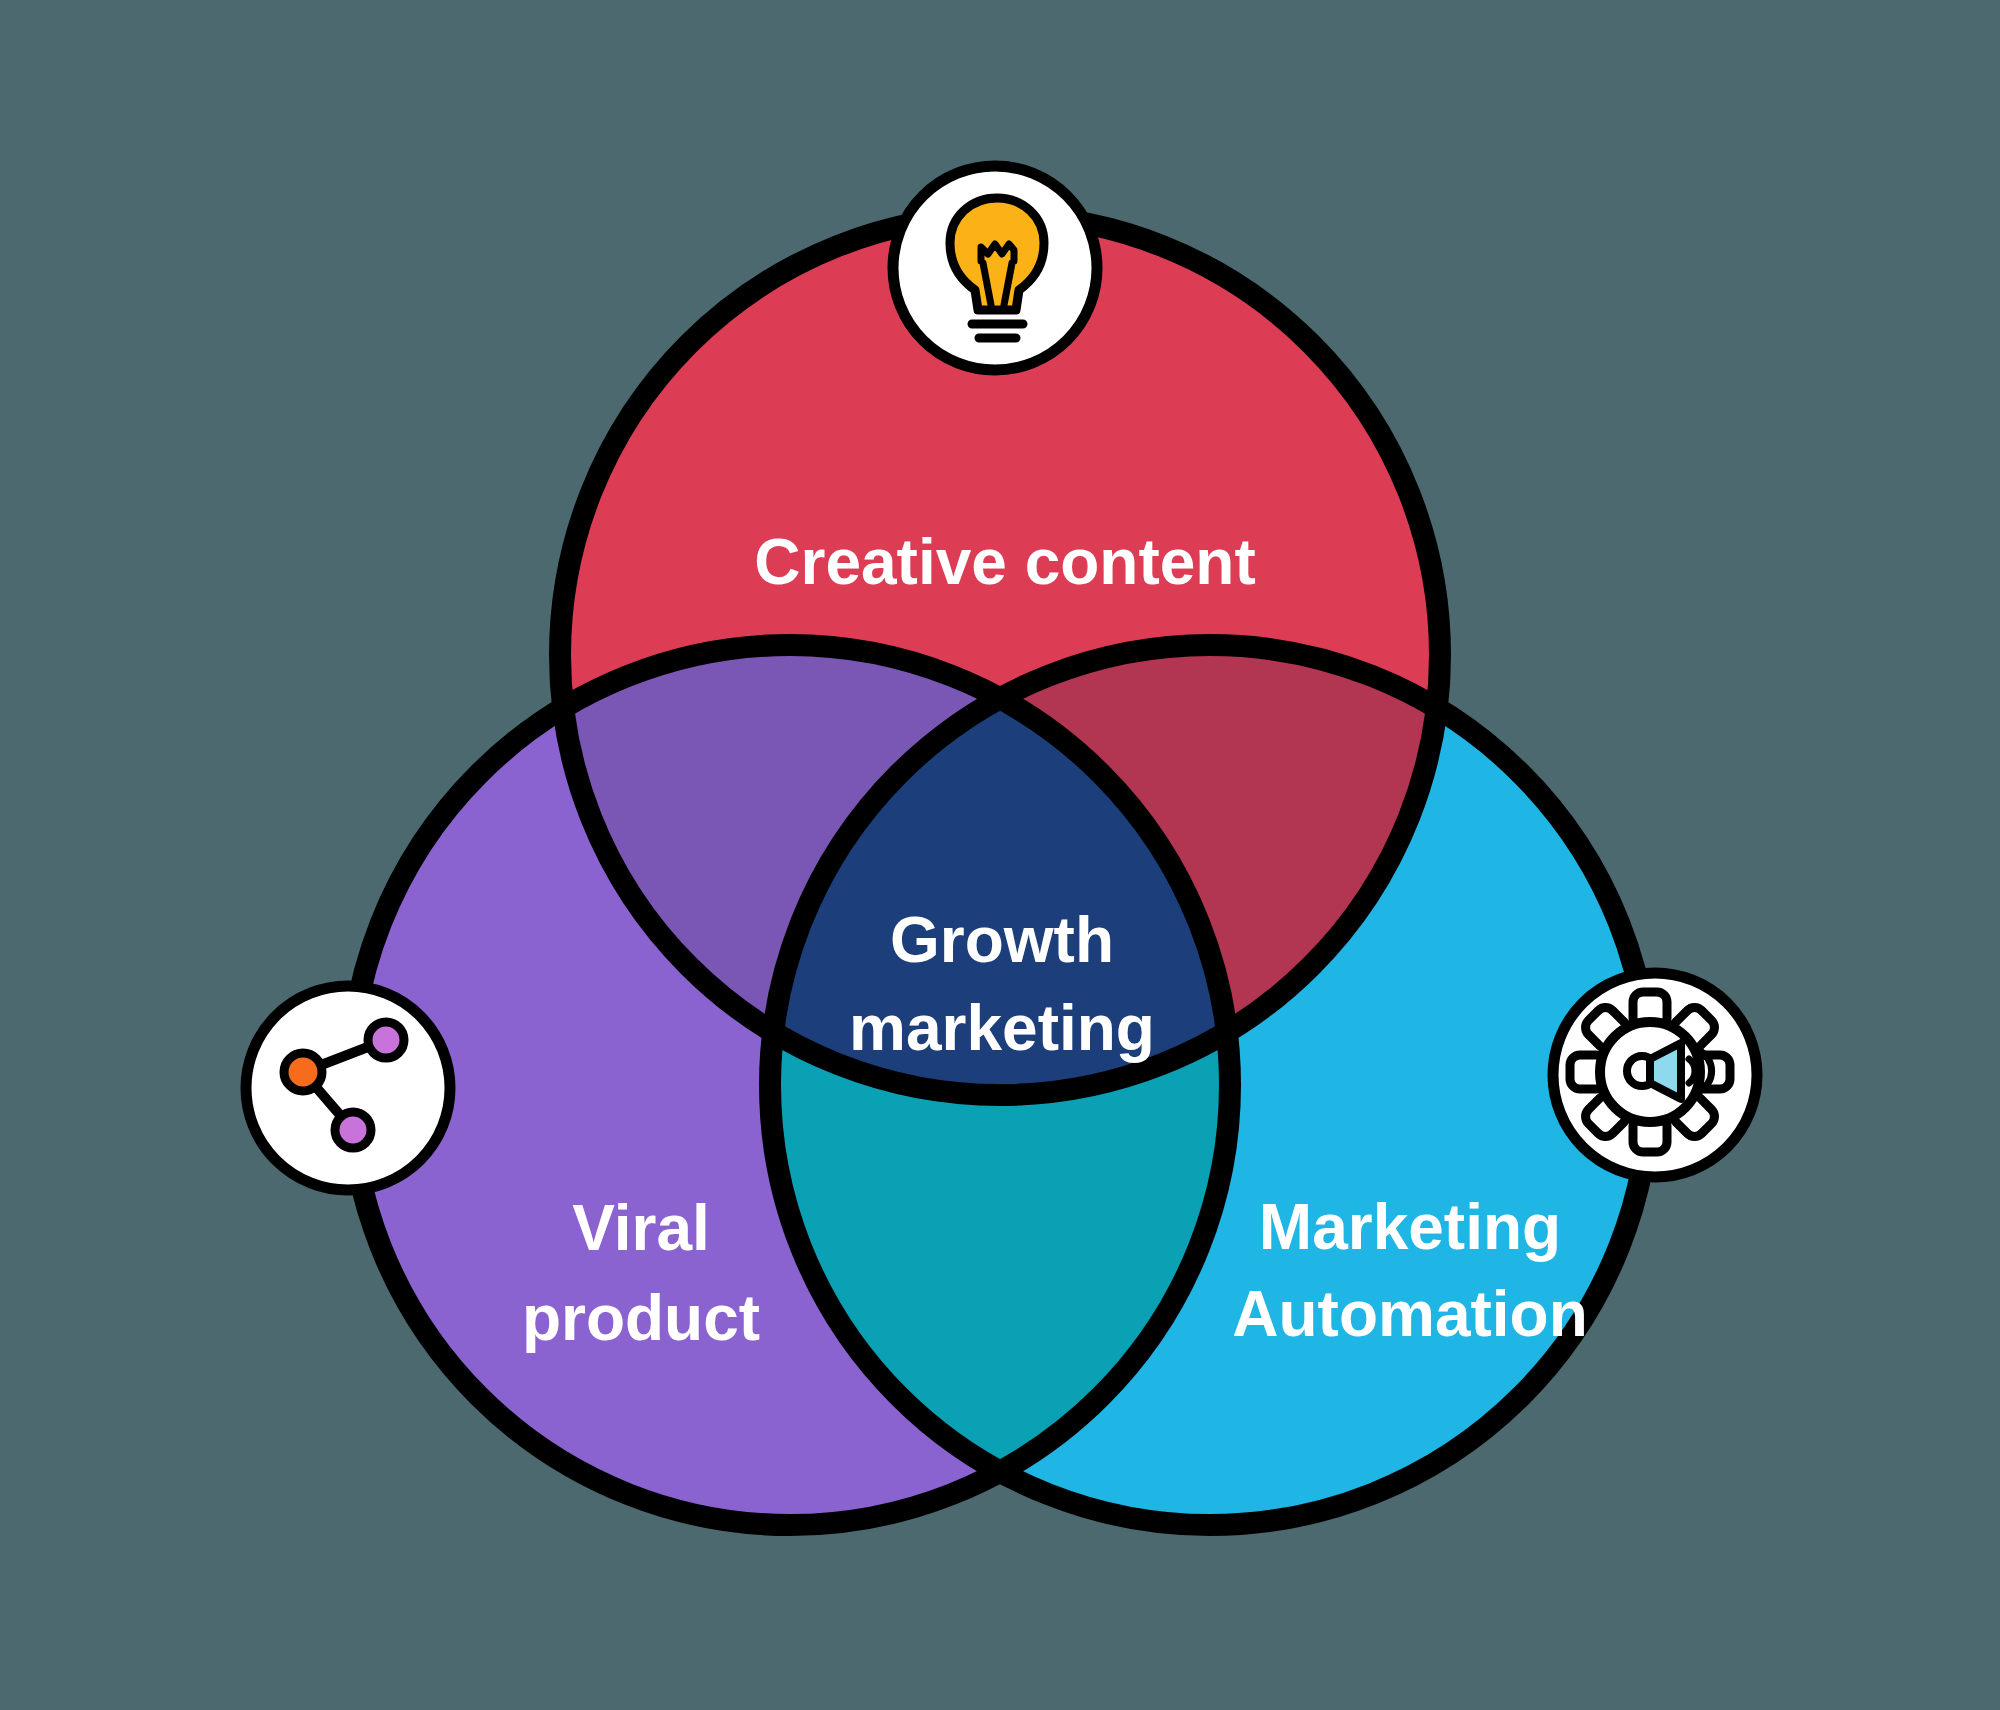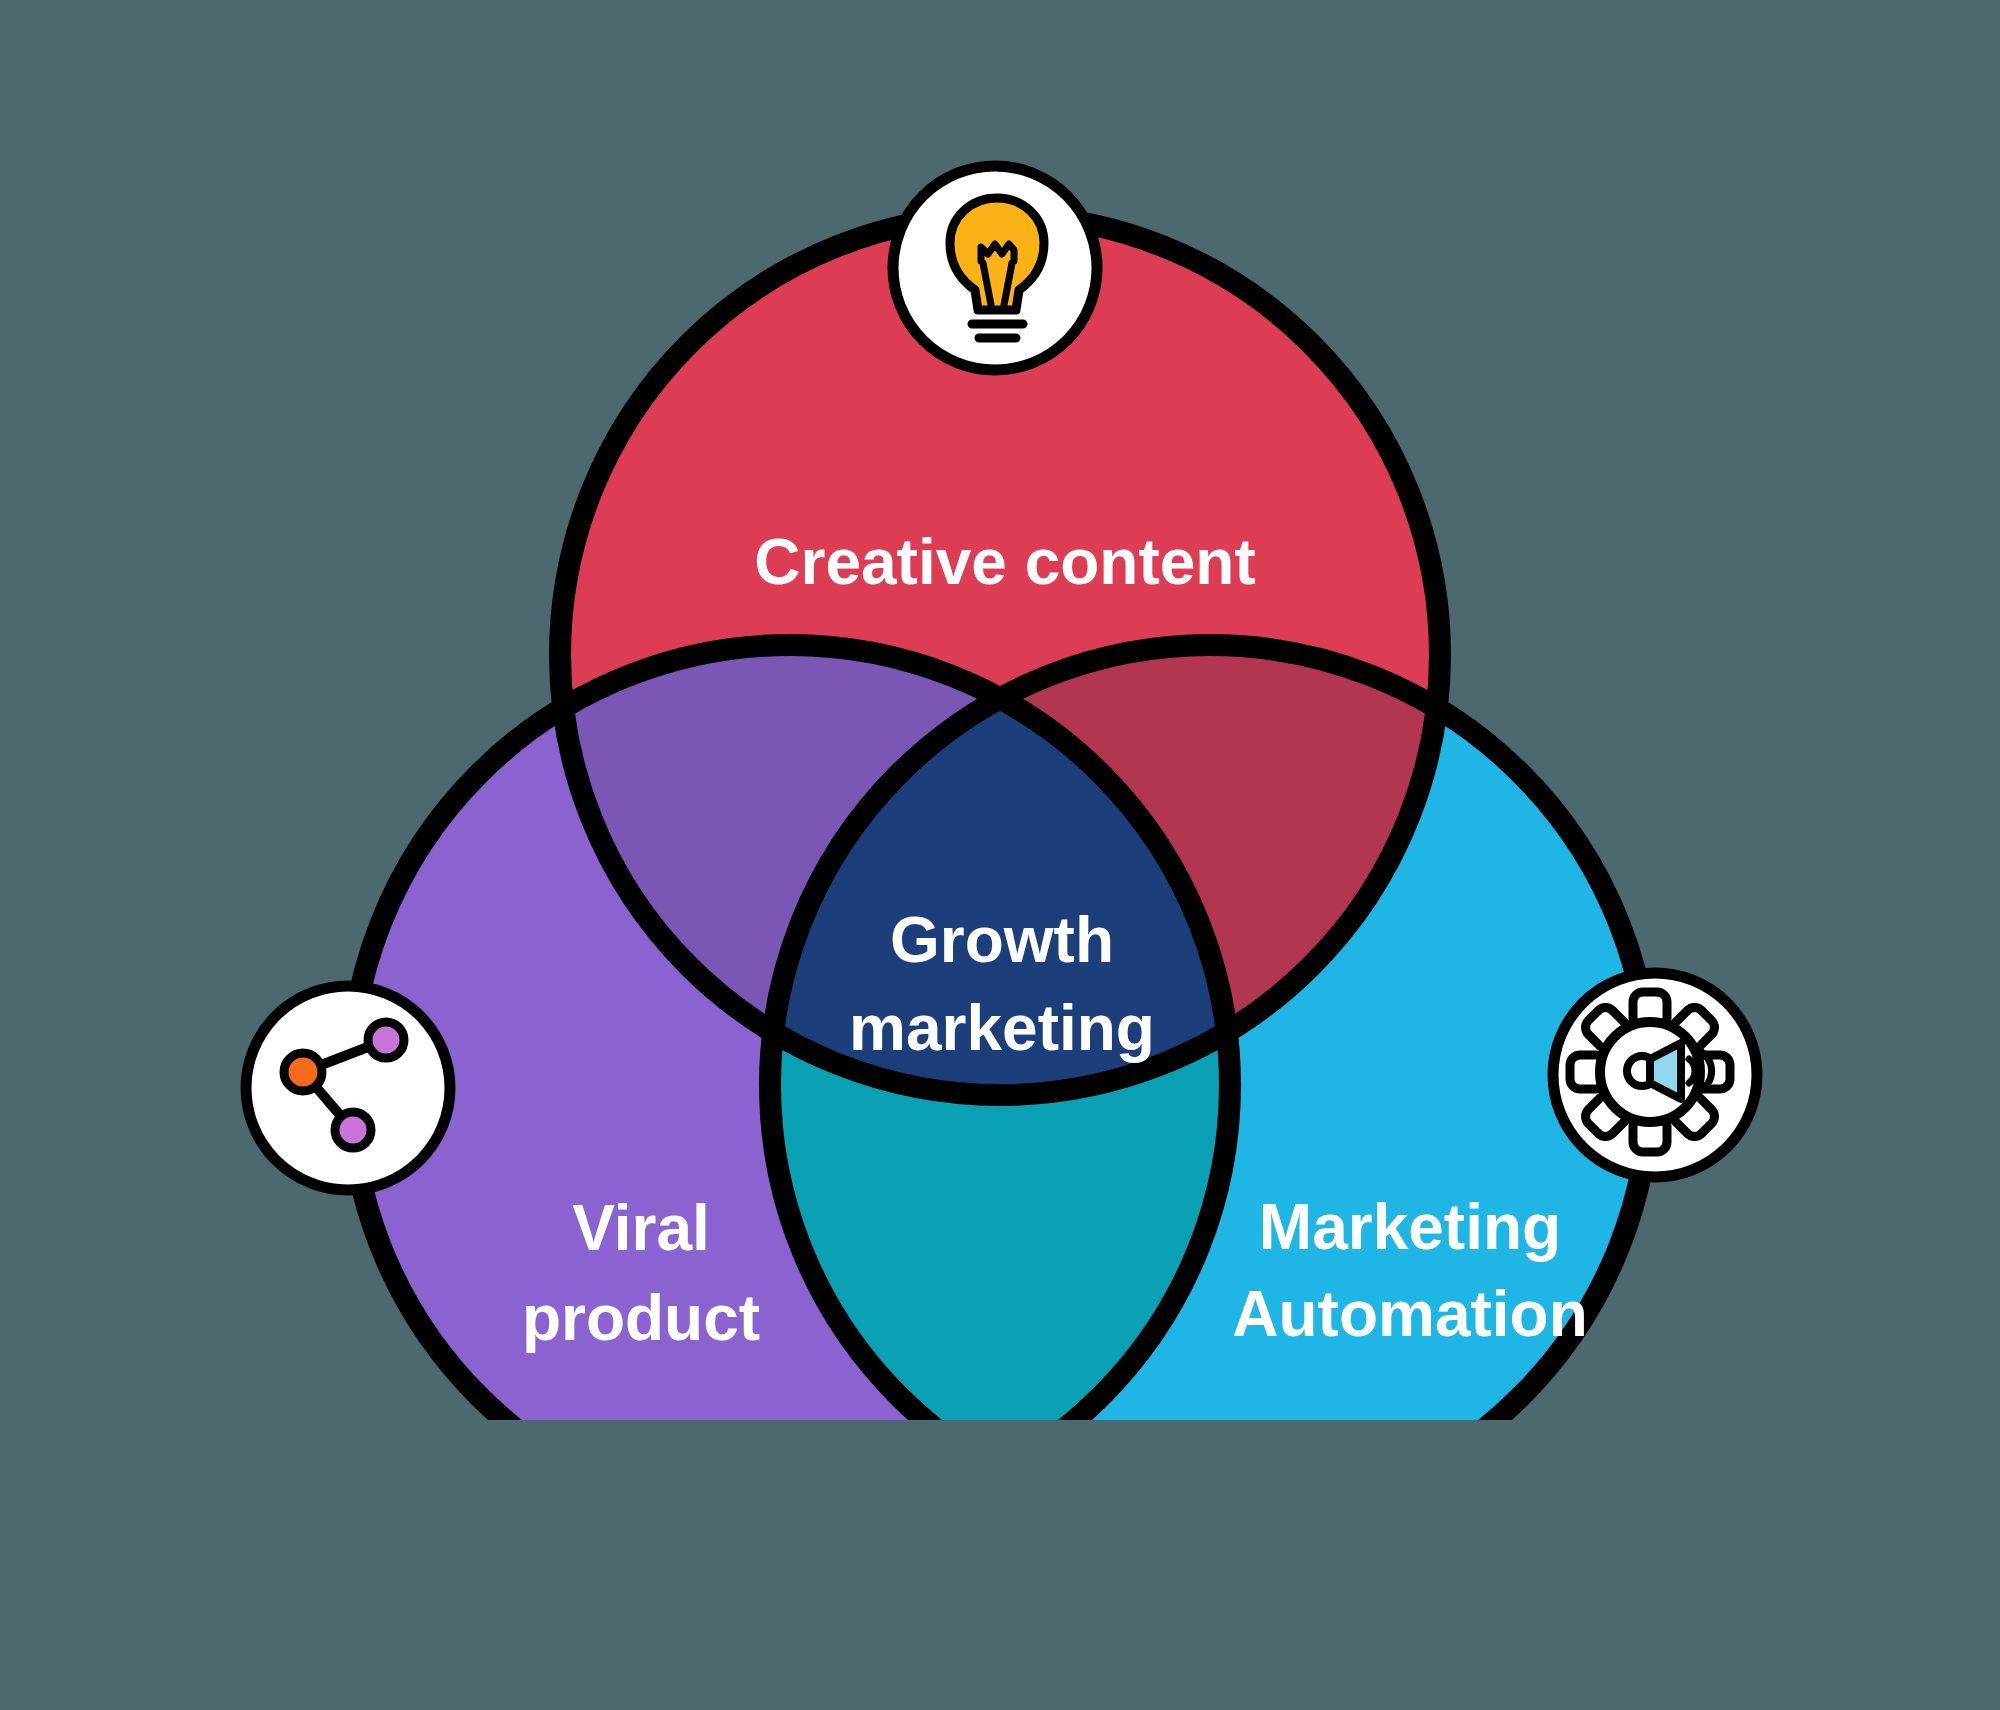--- a/index.html
+++ b/index.html
@@ -1,16 +1,16 @@
 <!DOCTYPE html>
 <html><head>
 <meta charset="utf-8">
 <style>
   html, body { margin: 0; padding: 0; background: #4C6970; }
-  .stage { width: 2000px; height: 1420px; position: relative; }
+  .stage { width: 2000px; height: 1710px; position: relative; }
   svg { display: block; }
   .label {
     font-family: "Liberation Sans", "DejaVu Sans", sans-serif;
     font-weight: bold;
     font-size: 64px;
     fill: #FFFFFF;
     text-anchor: middle;
     letter-spacing: 0px;
   }
   .outline { fill: none; stroke: #000000; stroke-width: 22; }

